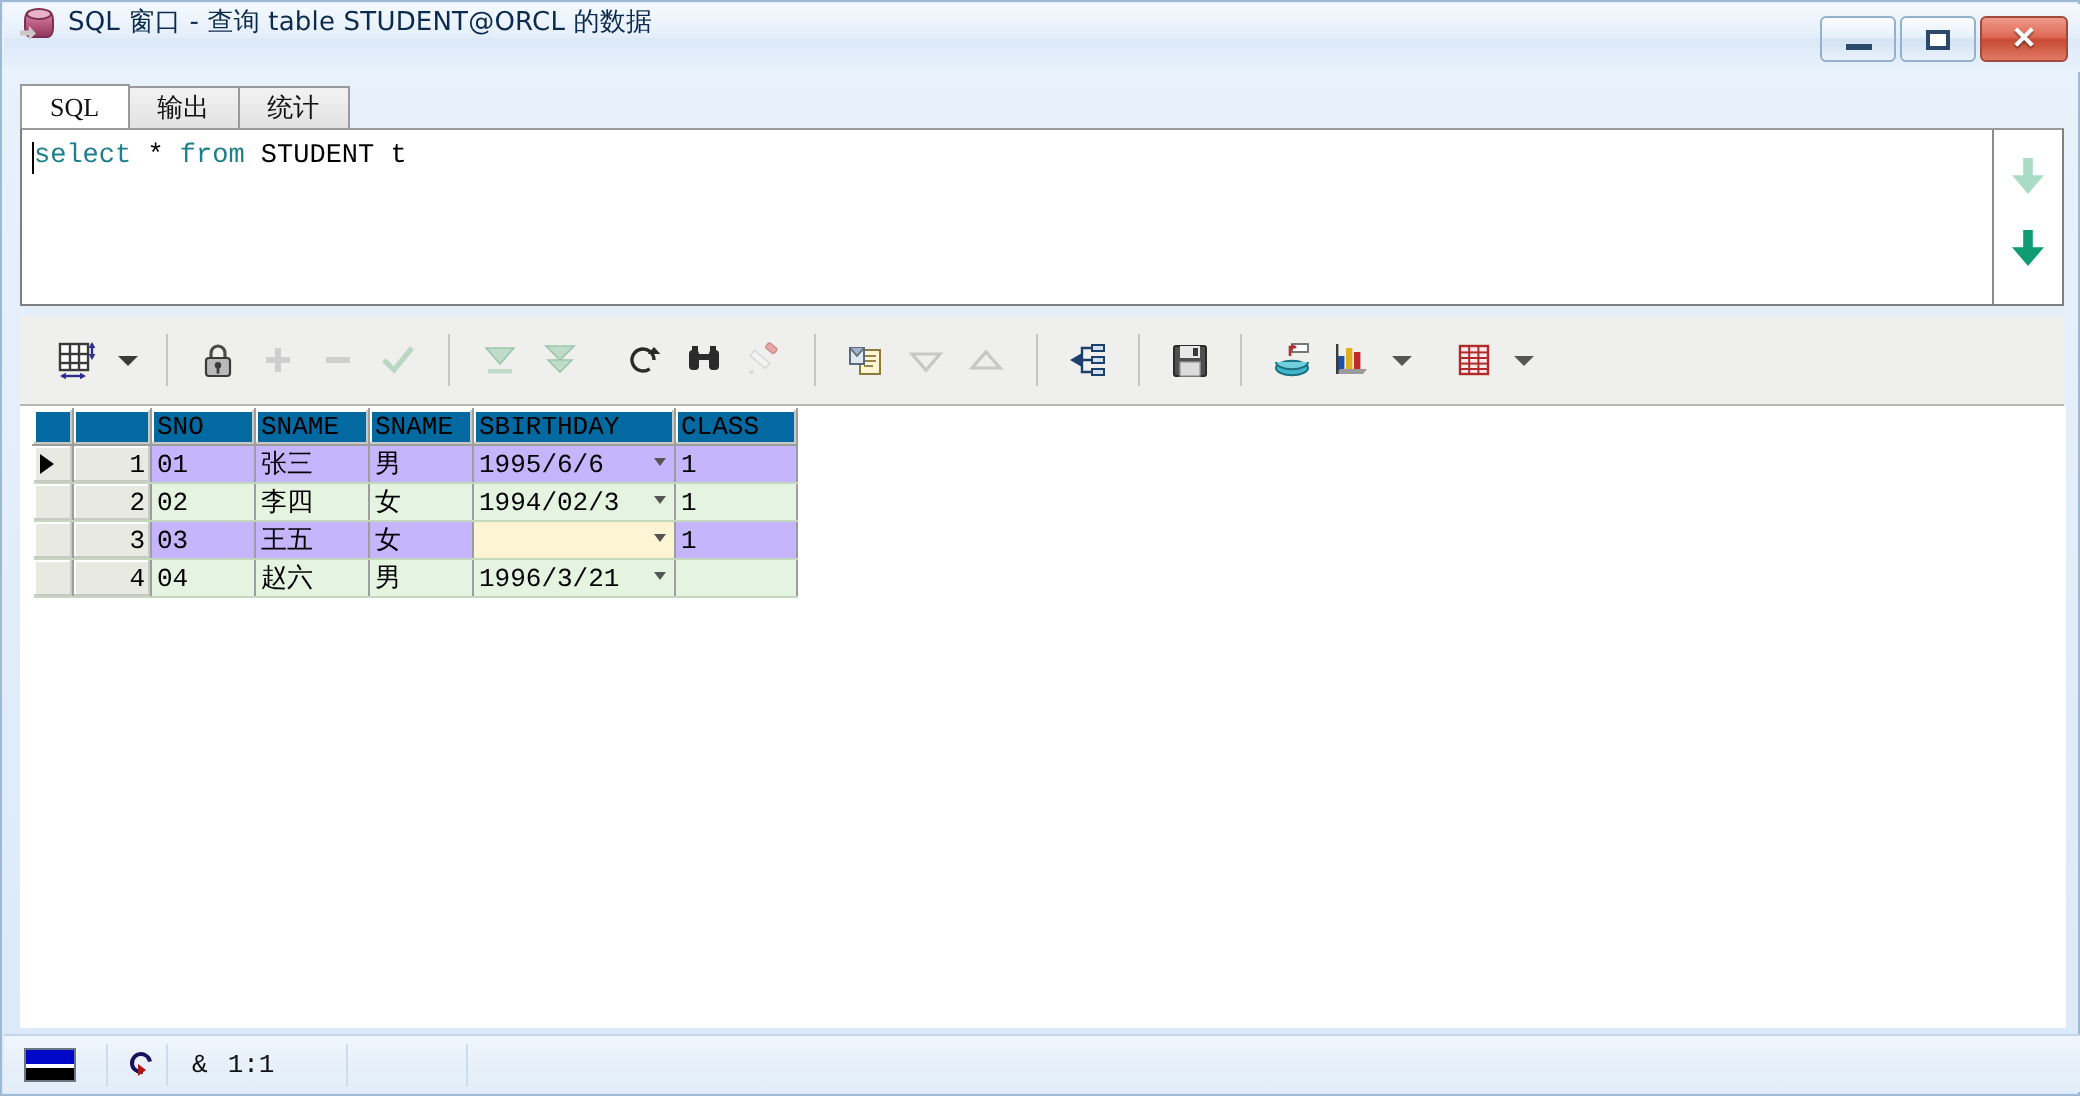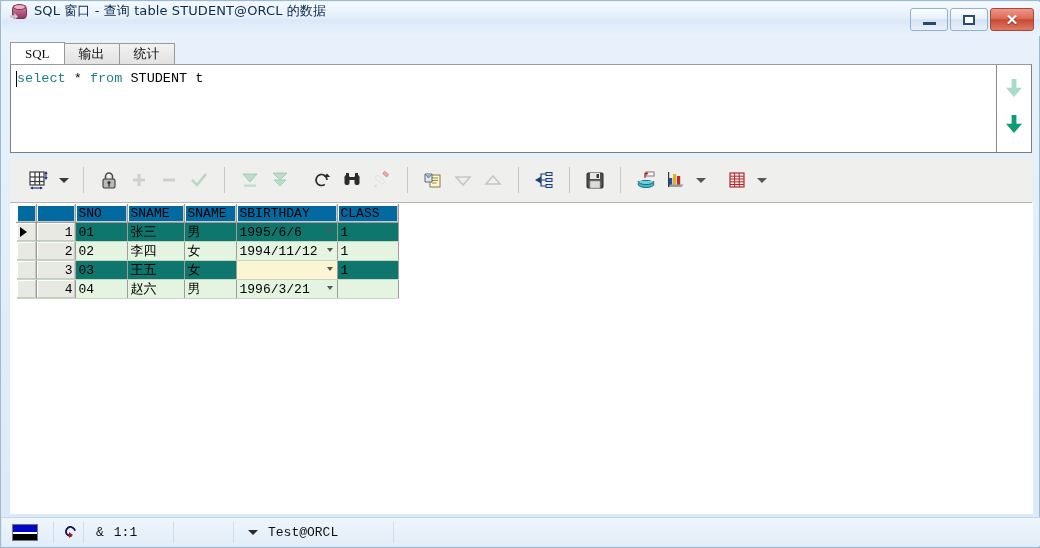--- a/index.html
+++ b/index.html
@@ -289,21 +289,21 @@
   table.grid th.corner-a { width: 14px; padding: 0; }
   table.grid th.corner-b { width: 33px; padding: 0; }
   table.grid td {
     border-right: 1px solid #9d9d9d;
     border-bottom: 1px solid #c3d8bf;
     height: 17px;
     padding: 0 2px 0 3px;
     white-space: nowrap;
     overflow: hidden;
     color: #000000;
-    background: #0f766e;
+    background: #c4b5fd;
   }
   tr.row-green td { background: #e5f3e1; }
   td.cell-yellow { background: #fbf5d4 !important; }
 
   td.ind {
     width: 14px;
     background: #e9e9e4 !important;
     border-right: 1px solid #9d9d9d;
     border-bottom: 1px solid #c8c8c4;
     box-shadow: inset -1px -1px 0 #c8c8c4, inset 1px 1px 0 #ffffff;
@@ -718,21 +718,21 @@
             <td>1</td>
           </tr>
 
           <tr class="row-green">
             <td class="ind"></td>
             <td class="rownum">2</td>
             <td>02</td>
             <td class="cjk">李四</td>
             <td class="cjk">女</td>
             <td class="cell-date">
-              <span>1994/11/12</span>
+              <span>1994/02/3</span>
               <span class="cell-caret"></span>
             </td>
             <td>1</td>
           </tr>
 
           <tr>
             <td class="ind"></td>
             <td class="rownum">3</td>
             <td>03</td>
             <td class="cjk">王五</td>
@@ -771,20 +771,16 @@
         <span class="refresh-ic">
           <span class="ring"></span>
             <span class="dot"></span>
         </span>
       </div>
       <div class="sb-cell" style="width:90px; padding-left:12px;">
         <span style="margin-right:10px;">&amp;</span>
         <span>1:1</span>
       </div>
       <div class="sb-cell" style="width:60px;"></div>
-      <div class="sb-cell" style="width:160px; padding-left:14px;">
-        <span class="sb-dd"></span>
-        <span>Test@ORCL</span>
-      </div>
     </div>
 
   </div>
 </div>
 
 </body></html>

